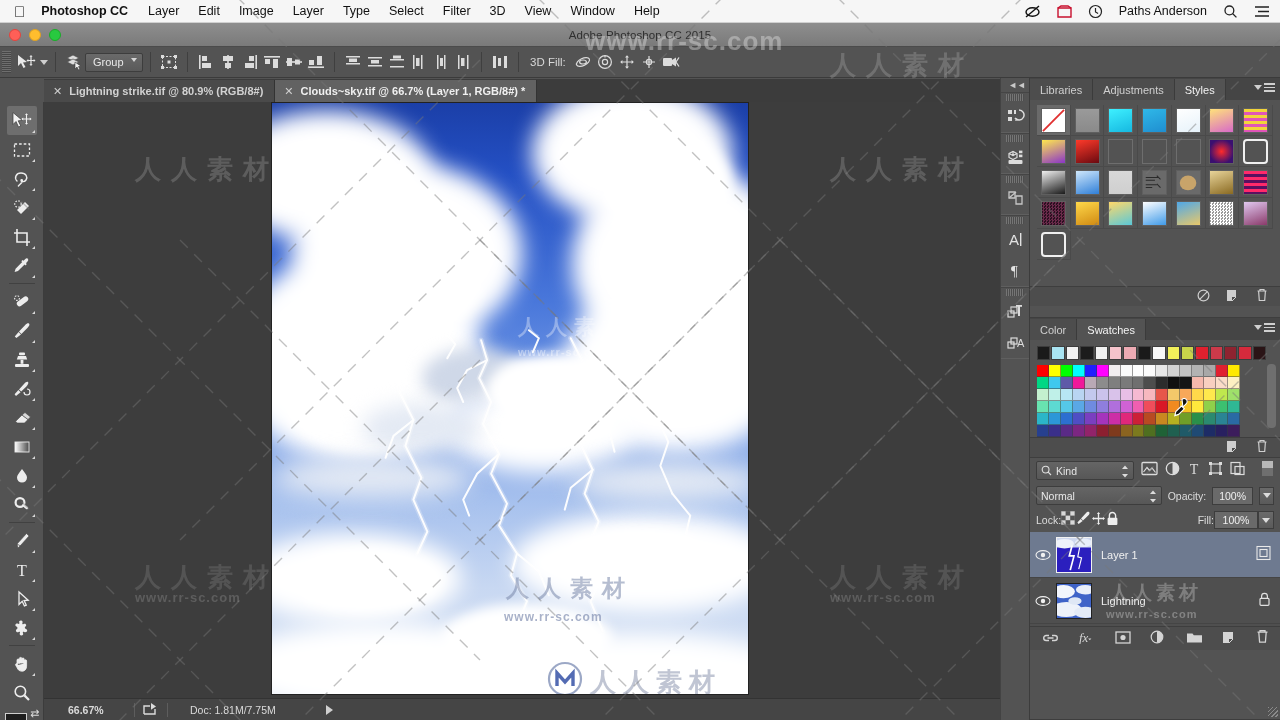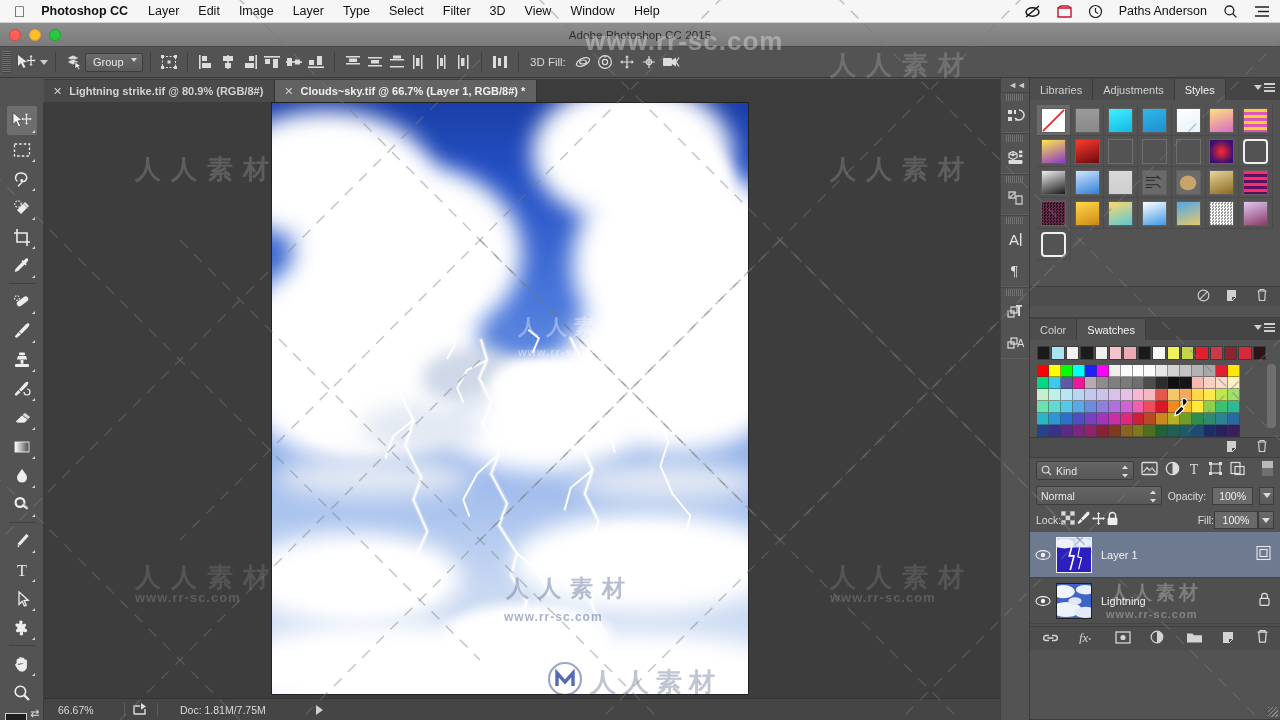--- a/index.html
+++ b/index.html
@@ -119,21 +119,21 @@
   .cloud.dim { background: #e4eaf4; }
   .cloud.gray { background: #cfd8e8; }
   #docimg svg.bolts { position: absolute; left: 0; top: 0; width: 100%; height: 100%; }
 
   
   #statusbar {
     position: absolute; left: 44px; top: 698px; width: 956px; height: 22px;
     background: #454545; border-top: 1px solid #333; display: flex; align-items: center;
     font-size: 10.5px; color: #dadada; z-index: 26;
   }
-  #statusbar .zoomval { margin-left: 14px; width: 58px; }
+  #statusbar .zoomval { margin-left: 24px; width: 58px; font-weight: bold; }
   #statusbar .sbsep { width: 1px; height: 14px; background: #5d5d5d; margin: 0 8px; }
   #statusbar .doctext { margin-left: 14px; }
   #statusbar .sbtri { width: 0; height: 0; border-top: 5px solid transparent;
     border-bottom: 5px solid transparent; border-left: 7px solid #cfcfcf; margin-left: 50px; }
 
   
   #rail {
     position: absolute; left: 1000px; top: 78px; width: 30px; height: 642px;
     background: #535353; border-left: 1px solid #434343; border-right: 1px solid #3c3c3c;
     z-index: 24;

